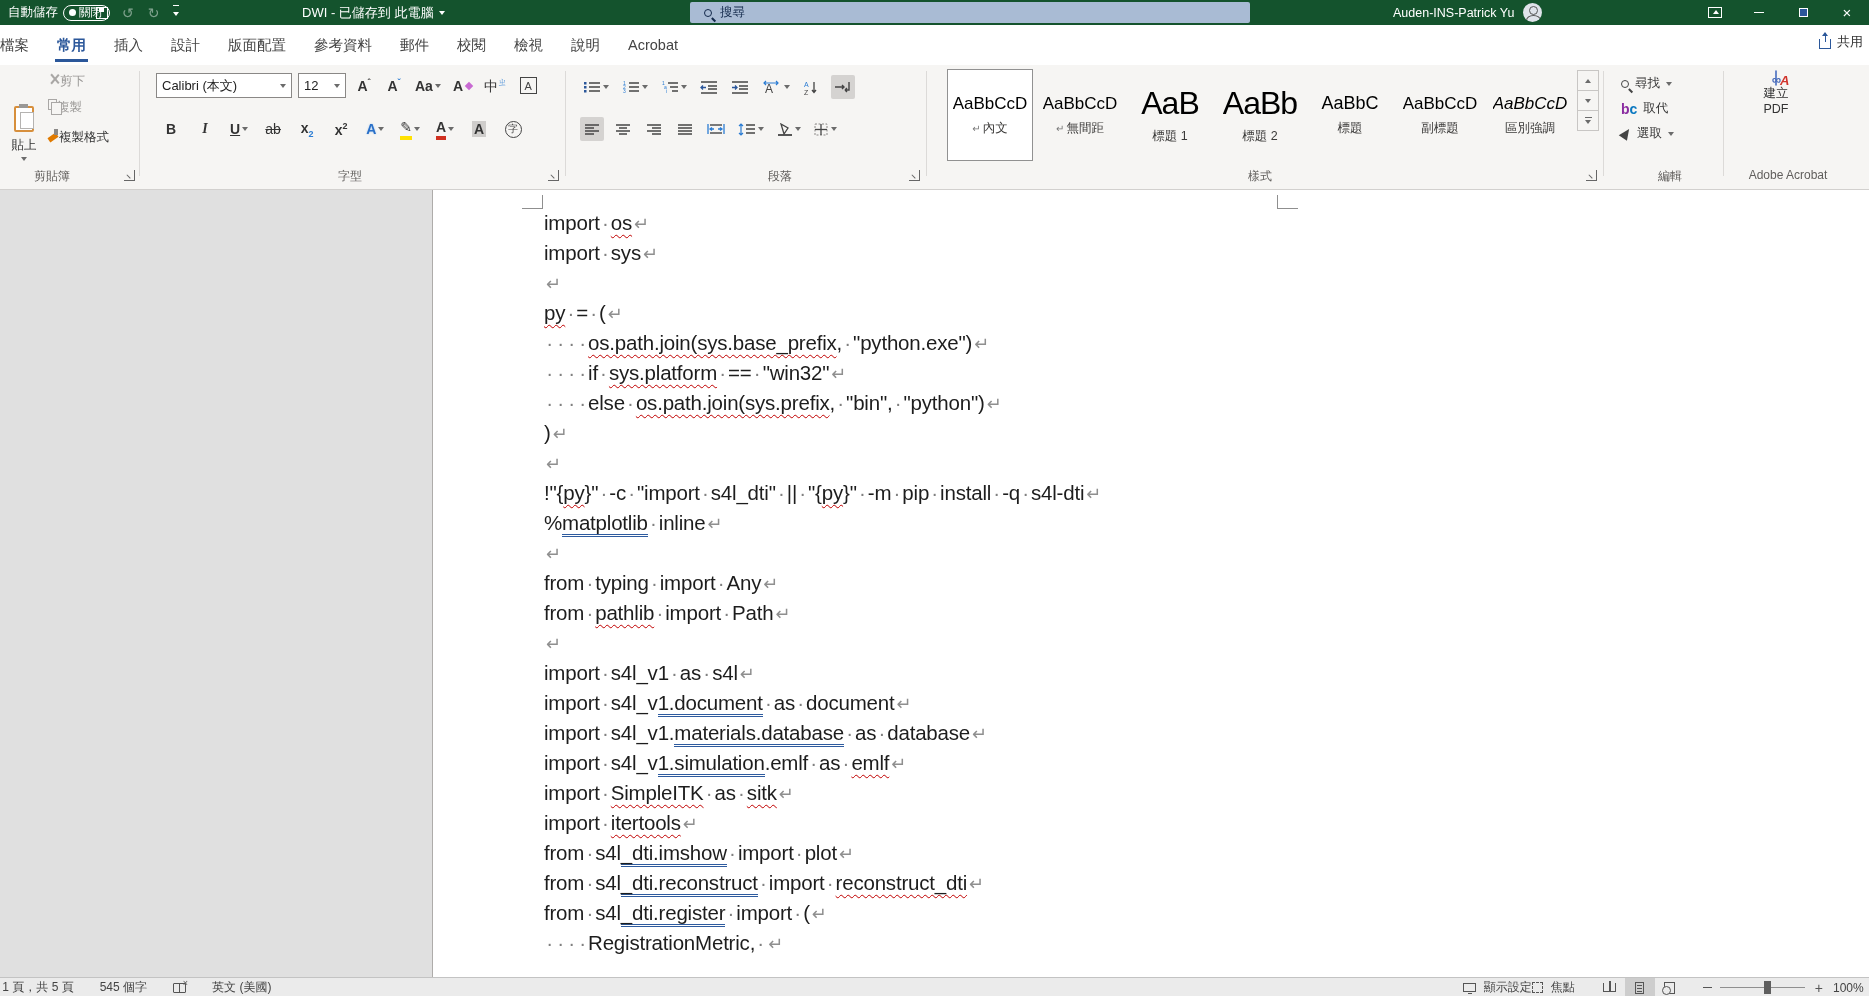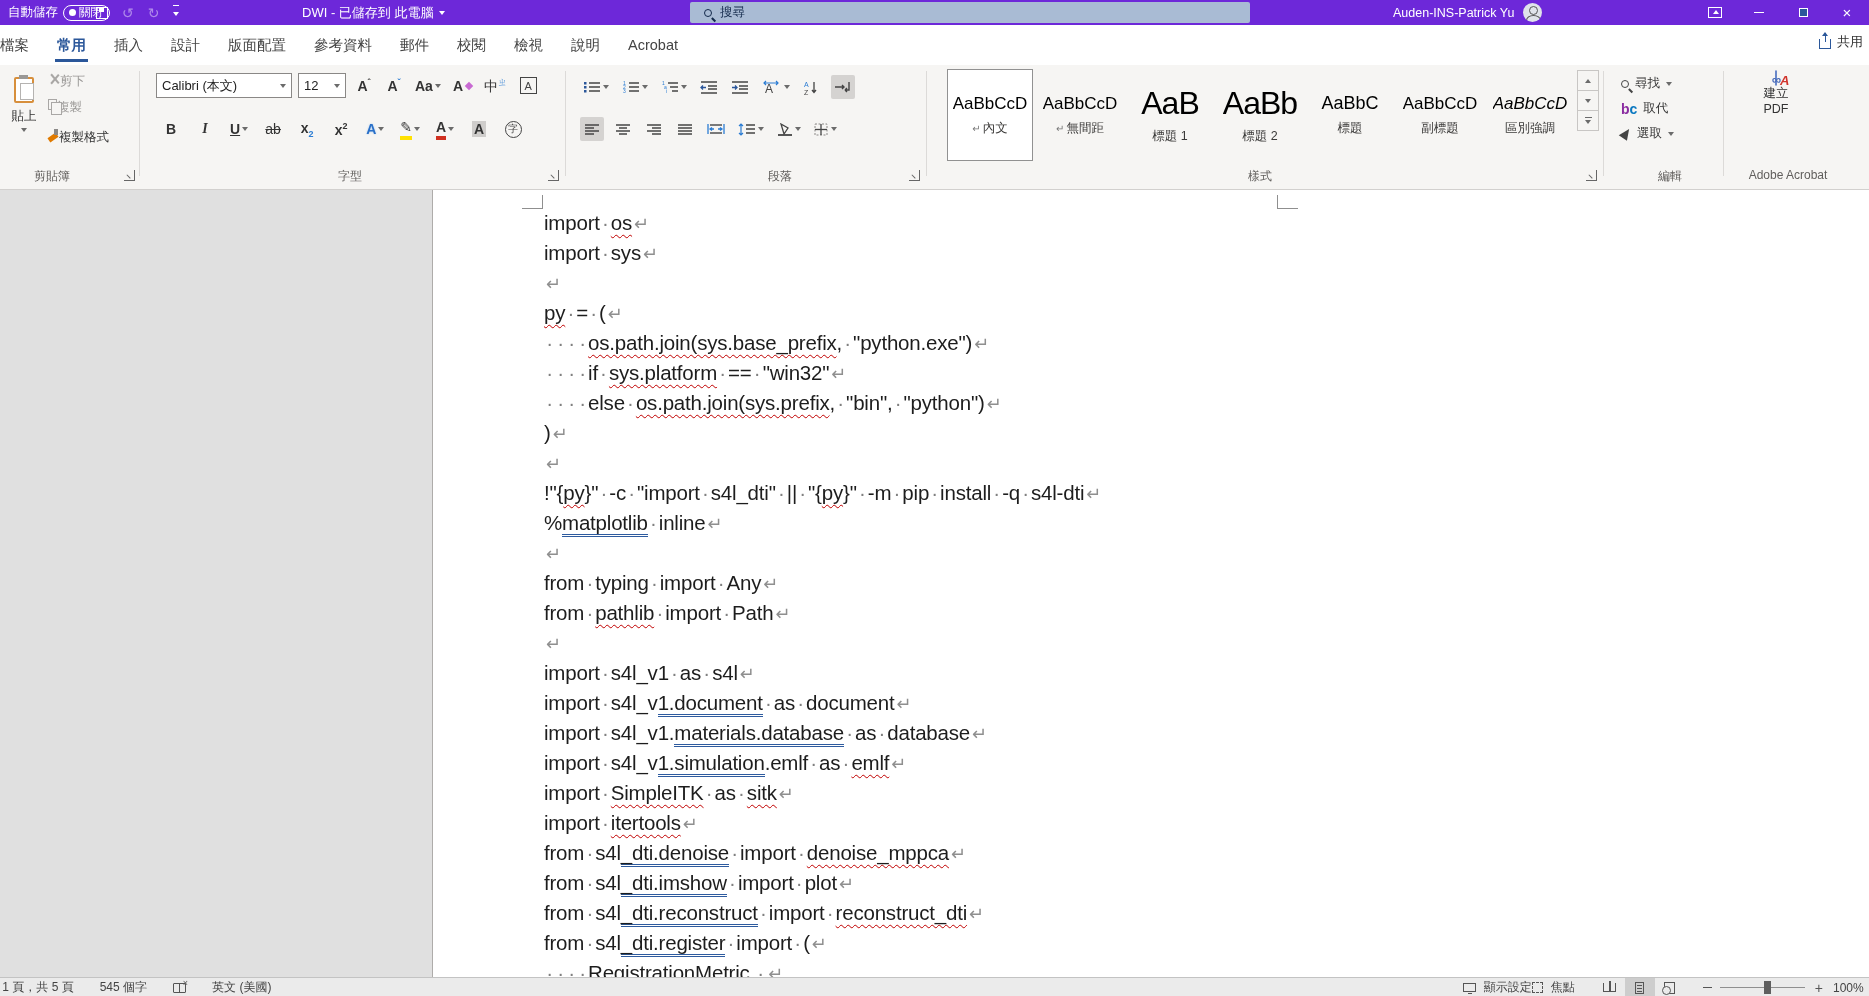--- a/index.html
+++ b/index.html
@@ -2,21 +2,21 @@
 <html><head>
 <meta charset="utf-8">
 <style>
   * { margin:0; padding:0; box-sizing:border-box; }
   html,body { width:1869px; height:996px; overflow:hidden; background:#fff;
     font-family:"Liberation Sans", sans-serif; }
   .app { position:relative; width:1869px; height:996px; }
 
   
   .titlebar { position:absolute; left:0; top:0; width:1869px; height:25px;
-    background:#6d28d9; color:#fff; font-size:12.5px; }
+    background:#14532d; color:#fff; font-size:12.5px; }
   .titlebar .autosave { position:absolute; left:8px; top:4px; display:flex; align-items:center; gap:5px; }
   .as-pill { display:inline-flex; align-items:center; gap:3px; border:1px solid #fff;
     border-radius:9px; padding:0 7px 1px 5px; height:16px; font-size:11.5px; }
   .as-dot { width:7px; height:7px; border-radius:50%; background:#fff; display:inline-block; }
   .qat { position:absolute; left:96px; top:0; height:25px; display:flex; align-items:center; gap:14px; }
   .i-save { width:12px; height:12px; border:1.5px solid #fff; position:relative; }
   .i-save:before { content:""; position:absolute; left:2px; top:0; width:5px; height:4px; background:#fff; }
   .qat .dis { opacity:.45; }
   .arrow-g { font-size:14px; line-height:1; }
   .qat-custom { display:inline-block; border-top:1.5px solid #fff; padding-top:1px; }
@@ -69,21 +69,21 @@
 
   .grp { position:absolute; top:0; height:100px; }
   .row { position:absolute; display:flex; align-items:center; }
   .ibtn { display:inline-flex; align-items:center; justify-content:center; min-width:24px; height:24px;
     padding:0 3px; gap:2px; color:#444; }
   .ibtn.on { background:#d5d3d1; border-radius:2px; }
   .combo { background:#fff; border:1px solid #8a8886; height:25px; display:flex; align-items:center;
     justify-content:space-between; padding:0 5px; font-size:13px; color:#222; }
 
   
-  .paste-btn { position:absolute; left:4px; top:8px; width:40px; height:88px; display:flex; flex-direction:column; align-items:center; }
+  .paste-btn { position:absolute; left:4px; top:8px; width:40px; height:88px; display:flex; flex-direction:column; align-items:center;justify-content:flex-end; }
   .i-paste { width:20px; height:26px; border:2px solid #d78f3c; border-radius:2px; background:#fff; position:relative; margin-top:4px; }
   .i-paste:before { content:""; position:absolute; left:3px; top:-4px; width:9px; height:4px; background:#9a9896; }
   .i-paste:after { content:""; position:absolute; left:4px; top:4px; width:12px; height:15px; background:#fff; border:1px solid #b5b3b1; }
   .paste-btn .lab { margin-top:5px; }
   .smallbtn { display:flex; align-items:flex-start; gap:0; height:22px; color:#9b9997;font-family:Liberation Serif, serif; }
   .smallbtn.en { color:#333; }
   .i-cut { position:relative; width:12px; height:12px; }
   .i-cut:before, .i-cut:after { content:""; position:absolute; left:5.5px; top:0; width:1.5px; height:12px; background:#a9a7a5; }
   .i-cut:before { transform:rotate(40deg); } .i-cut:after { transform:rotate(-40deg); }
   .i-copy { width:9px; height:11px; border:1.2px solid #a9a7a5; position:relative; background:#f6f5f3; }
@@ -621,21 +621,20 @@
         <div class="doc-line"><span class="pilcrow">↵</span></div>
         <div class="doc-line"><span>from<span class="dot">·</span>typing<span class="dot">·</span>import<span class="dot">·</span>Any</span><span class="pilcrow">↵</span></div>
         <div class="doc-line"><span>from<span class="dot">·</span></span><span class="sp-red">pathlib</span><span><span class="dot">·</span>import<span class="dot">·</span>Path</span><span class="pilcrow">↵</span></div>
         <div class="doc-line"><span class="pilcrow">↵</span></div>
         <div class="doc-line"><span>import<span class="dot">·</span>s4l_v1<span class="dot">·</span>as<span class="dot">·</span>s4l</span><span class="pilcrow">↵</span></div>
         <div class="doc-line"><span>import<span class="dot">·</span>s4l_v</span><span class="sp-blue">1.document</span><span><span class="dot">·</span>as<span class="dot">·</span>document</span><span class="pilcrow">↵</span></div>
         <div class="doc-line"><span>import<span class="dot">·</span>s4l_v1.</span><span class="sp-blue">materials.database</span><span><span class="dot">·</span>as<span class="dot">·</span>database</span><span class="pilcrow">↵</span></div>
         <div class="doc-line"><span>import<span class="dot">·</span>s4l_v</span><span class="sp-blue">1.simulation</span><span>.emlf<span class="dot">·</span>as<span class="dot">·</span></span><span class="sp-red">emlf</span><span class="pilcrow">↵</span></div>
         <div class="doc-line"><span>import<span class="dot">·</span></span><span class="sp-red">SimpleITK</span><span><span class="dot">·</span>as<span class="dot">·</span></span><span class="sp-red">sitk</span><span class="pilcrow">↵</span></div>
         <div class="doc-line"><span>import<span class="dot">·</span></span><span class="sp-red">itertools</span><span class="pilcrow">↵</span></div>
-        <div class="doc-line"><span>from<span class="dot">·</span>s4l</span><span class="sp-blue">_dti.denoise</span><span><span class="dot">·</span>import<span class="dot">·</span></span><span class="sp-red">denoise_mppca</span><span class="pilcrow">↵</span></div>
         <div class="doc-line"><span>from<span class="dot">·</span>s4l</span><span class="sp-blue">_dti.imshow</span><span><span class="dot">·</span>import<span class="dot">·</span>plot</span><span class="pilcrow">↵</span></div>
         <div class="doc-line"><span>from<span class="dot">·</span>s4l</span><span class="sp-blue">_dti.reconstruct</span><span><span class="dot">·</span>import<span class="dot">·</span></span><span class="sp-red">reconstruct_dti</span><span class="pilcrow">↵</span></div>
         <div class="doc-line"><span>from<span class="dot">·</span>s4l</span><span class="sp-blue">_dti.register</span><span><span class="dot">·</span>import<span class="dot">·</span>(</span><span class="pilcrow">↵</span></div>
         <div class="doc-line"><span><span class="dot">·</span><span class="dot">·</span><span class="dot">·</span><span class="dot">·</span>RegistrationMetric,<span class="dot">·</span></span><span class="pilcrow">↵</span></div>
       </div>
   </div>
 
   <div class="statusbar">
     <div class="sb-left">
       <span class="sb-item">第 1 頁，共 5 頁</span>

